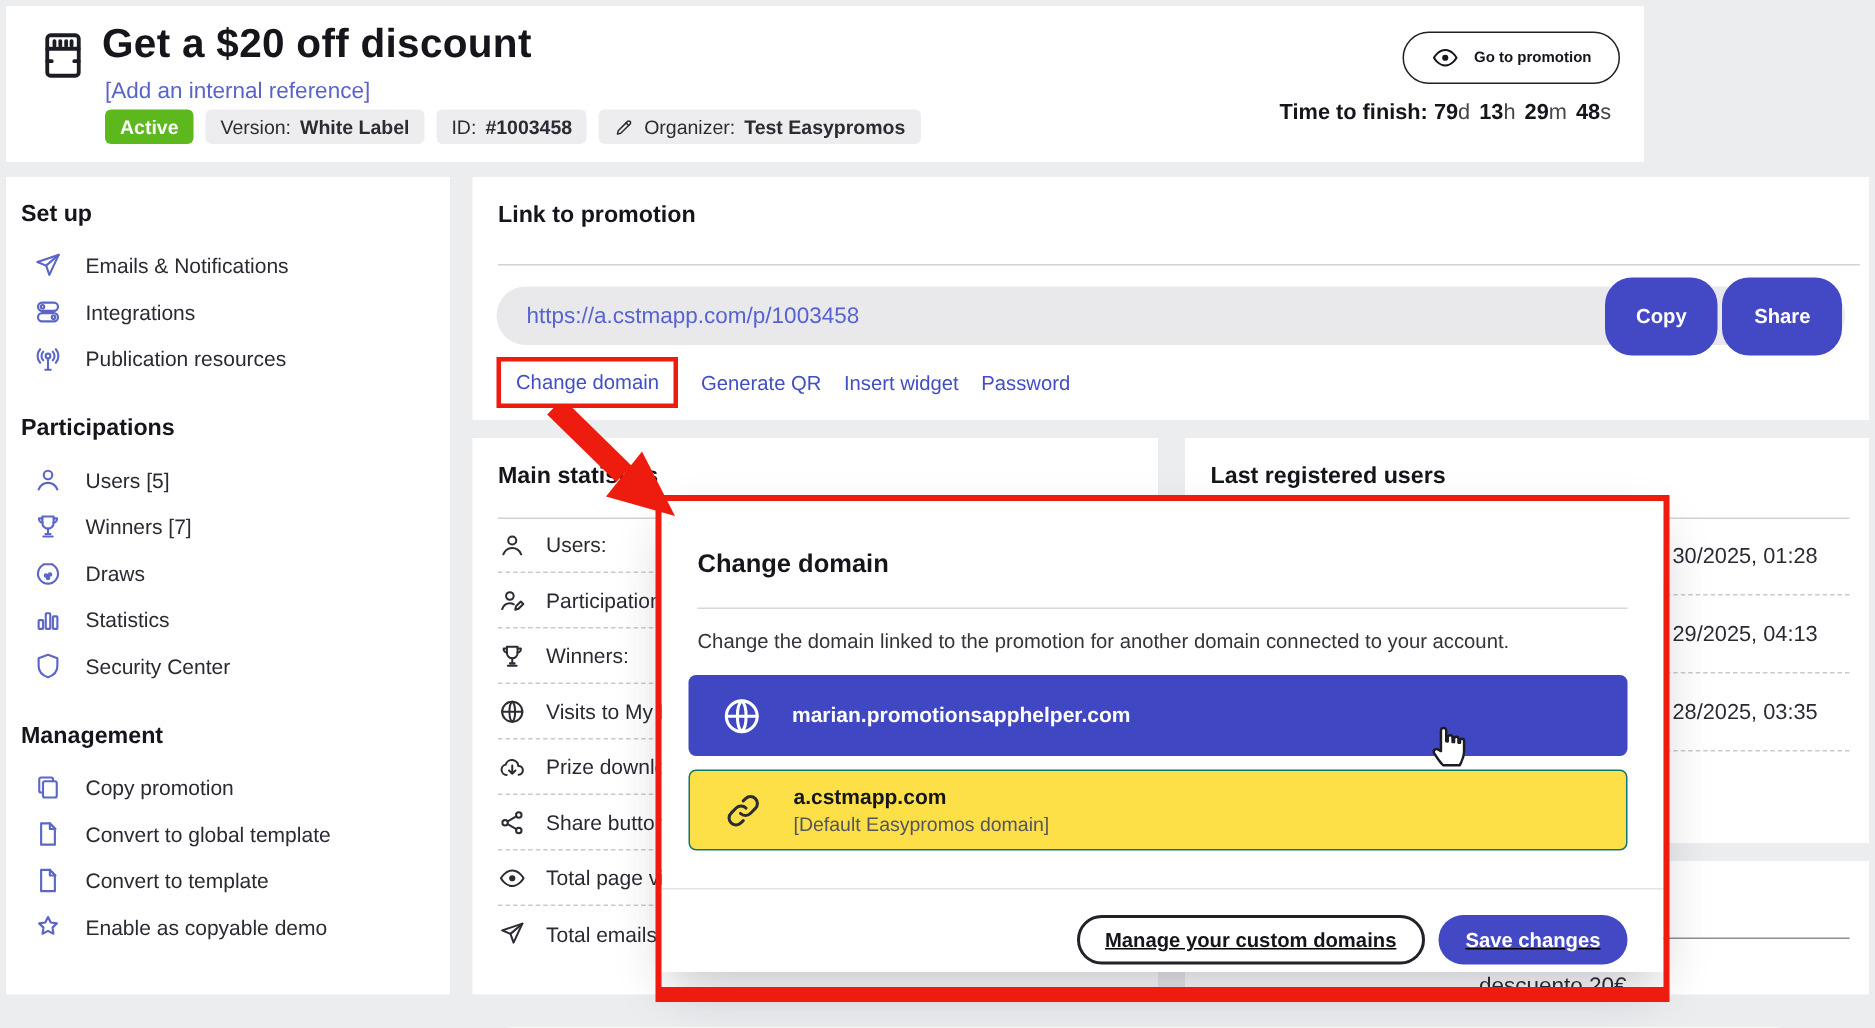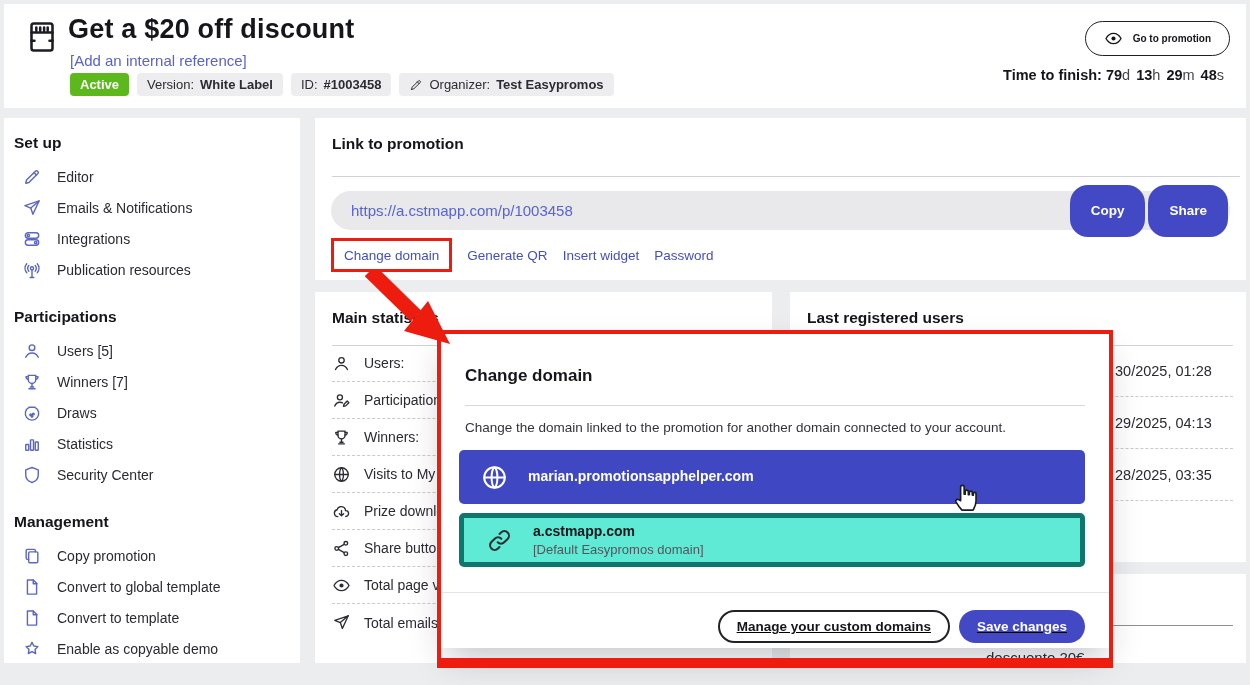--- a/index.html
+++ b/index.html
@@ -4,21 +4,21 @@
 <style>
   *{margin:0;padding:0;box-sizing:border-box;}
   html,body{background:#fff;}
   body{font-family:"Liberation Sans",sans-serif;-webkit-font-smoothing:antialiased;}
   .screen{position:relative;width:1250px;height:685px;background:#ecedef;overflow:hidden;}
   .panel{position:absolute;background:#fff;}
   .icon{display:inline-flex;width:20px;height:20px;flex:none;}
   .icon svg{width:100%;height:100%;}
 
   
-  .header{left:4px;top:4px;width:1242px;height:104px;}
+  .header{left:4px;top:4px;width:1092px;height:104px;}
   .ticket{position:absolute;left:20px;top:13px;width:36px;height:40px;color:#1c1c24;}
   .ticket svg{width:100%;height:100%;}
   .title{position:absolute;left:64px;top:10px;font-size:27px;font-weight:700;color:#15151c;letter-spacing:.2px;}
   .int-ref{position:absolute;left:66px;top:48px;font-size:15px;color:#5a63c9;cursor:pointer;}
   .badges{position:absolute;left:66px;top:69px;display:flex;gap:8px;align-items:center;font-size:13px;}
   .badge{background:#ededef;color:#2b2b33;padding:4px 10px;border-radius:4px;display:flex;gap:6px;align-items:center;white-space:nowrap;}
   .badge b{font-weight:700;}
   .badge.active{background:var(--active-green,#5cb81c);color:#fff;font-weight:700;}
   .badge .icon{width:14px;height:14px;color:#2b2b33;}
   .goto{position:absolute;right:16px;top:17px;height:35px;display:flex;align-items:center;gap:10px;border:1.8px solid #1f1f27;border-radius:18px;padding:0 18px;font-size:10px;font-weight:700;color:#15151c;background:#fff;cursor:pointer;}
@@ -73,21 +73,21 @@
   .extra-text{position:absolute;left:196px;top:75px;font-size:15px;color:#2a2a33;white-space:nowrap;}
 
   
   .modal{position:absolute;left:441px;top:334px;width:668px;height:314px;background:#fff;z-index:30;box-shadow:0 14px 34px -6px rgba(30,30,50,.28);}
   .modal-frame{position:absolute;left:437px;top:330px;width:676px;height:338px;border:4px solid var(--annotation-red,#ee1b0f);border-bottom-width:10px;z-index:40;pointer-events:none;}
   .m-title{position:absolute;left:24px;top:32px;font-size:17px;font-weight:700;color:#15151c;}
   .m-hr{position:absolute;left:24px;right:24px;top:71px;border-top:1px solid #d8d8dc;}
   .m-desc{position:absolute;left:24px;top:86px;font-size:13.5px;color:#33333b;}
   .m-opt{position:absolute;left:18px;right:24px;height:54px;border-radius:5px;display:flex;align-items:center;gap:19px;padding:0 21px;cursor:pointer;}
   .m-opt1{top:116px;background:var(--selected-row-blue,#3f47c3);color:#fff;}
-  .m-opt2{top:179px;background:#5eead4;border:5px solid #0f766e;color:#15151c;}
+  .m-opt2{top:179px;background:#fde047;border:1px solid #0f766e;color:#15151c;}
   .m-opt .icon{width:29px;height:29px;}
   .m-opt2 .icon{color:#2c2c34;}
   .m-dom{font-size:14px;font-weight:700;line-height:1.25;}
   .m-note{font-size:13px;color:#55555e;font-weight:400;margin-top:2px;}
   .m-foot-hr{position:absolute;left:0;right:0;top:258px;border-top:1px solid #e4e4e8;}
   .m-btns{position:absolute;right:24px;top:276px;display:flex;gap:9px;align-items:flex-start;text-decoration:underline;}
   .btn-outline{background:#fff;border:2px solid #212129;color:#15151c;height:33px;border-radius:17px;padding:0 17px;font-weight:700;font-size:13.5px;cursor:pointer;font-family:inherit;}
   .m-btns .btn-fill{height:33px;border-radius:17px;padding:0 18px;font-size:13.5px;}
 
   
@@ -142,29 +142,20 @@
       <span>Time to finish:</span>
       <b>79</b><span class="u">d</span><b>13</b><span class="u">h</span><b>29</b><span class="u">m</span><b>48</b><span class="u">s</span>
     </div>
   </div>
 
   <div class="panel sidebar">
     <div class="side-h first">Set up</div>
     <div class="side-item">
       <span class="icon">
           <svg viewBox="0 0 24 24" fill="none" stroke="currentColor" stroke-width="1.7" stroke-linecap="round" stroke-linejoin="round">
-            <path d="M4.5 19.5l3.8-.9L19 7.9a1.8 1.8 0 000-2.6l-.3-.3a1.8 1.8 0 00-2.6 0L5.4 15.7l-.9 3.8z"></path>
-            <path d="M14.3 6.7l3 3"></path>
-          </svg>
-        </span>
-      <span class="side-label">Editor</span>
-    </div>
-    <div class="side-item">
-      <span class="icon">
-          <svg viewBox="0 0 24 24" fill="none" stroke="currentColor" stroke-width="1.7" stroke-linecap="round" stroke-linejoin="round">
             <path d="M20.5 3.5L3.5 9.2l7 2.9 2.6 7.4 7.4-16z"></path>
             <path d="M10.5 12.1l10-8.6"></path>
           </svg>
         </span>
       <span class="side-label">Emails &amp; Notifications</span>
     </div>
     <div class="side-item">
       <span class="icon">
           <svg viewBox="0 0 24 24" fill="none" stroke="currentColor" stroke-width="1.7" stroke-linecap="round" stroke-linejoin="round">
             <rect x="4" y="4.5" width="16" height="6.6" rx="3.3"></rect>

